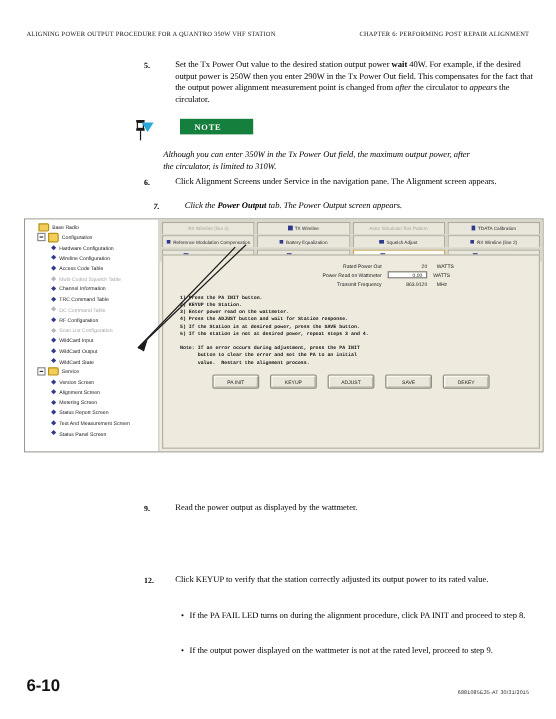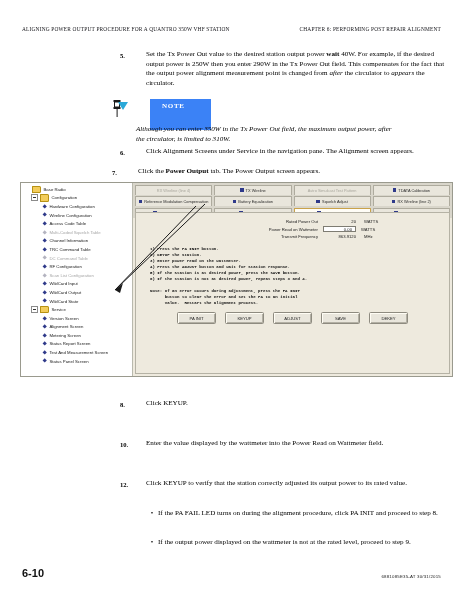--- a/index.html
+++ b/index.html
@@ -53,28 +53,28 @@
   .step .txt i { font-style: italic; }
 
   
   .note-wrap { position: absolute; left: 112px; top: 99px; width: 338px; }
   .note-head { display: flex; align-items: flex-start; height: 22px; }
   .pin {
     position: relative; width: 18px; height: 21px; flex: 0 0 18px;
   }
   .note-banner {
     margin-left: 20px;
-    background: #3b82f6;
+    background: #15803d;
     color: #ffffff;
     font-size: 7px;
     font-variant: small-caps;
     text-transform: uppercase;
     letter-spacing: .7px;
     font-weight: bold;
-    padding: 2px 26px 18px 12px;
+    padding: 2px 26px 0 12px;
     height: 11px;
     line-height: 11px;
     box-sizing: content-box;
     display: inline-block;
   }
   .note-body {
     margin-left: 24px;
     margin-top: 4px;
     font-size: 7.1px;
     line-height: 9.6px;
@@ -238,21 +238,21 @@
     pointer-events: none;
   }
 
   
   .footer {
     position: absolute; left: 22px; right: 22px; bottom: 20px;
     display: flex; justify-content: space-between; align-items: flex-end;
   }
   .folio {
     font-family: "Liberation Sans", sans-serif;
-    font-size: 11px; font-weight: bold; color: #111;
+    font-size: 14px; font-weight: bold; color: #111;
   }
   .docid {
     font-family: "Liberation Sans", sans-serif;
     font-size: 4.4px; color: #222; letter-spacing: .2px;
   }
   .bullet-item {
     position: absolute;
     display: flex;
     font-size: 7.1px;
     line-height: 9.6px;
@@ -290,21 +290,21 @@
       <div class="note-banner">Note</div>
     </div>
     <div class="note-body">Although you can enter 350W in the Tx Power Out field, the maximum output power, after the circulator, is limited to 310W.</div>
   </div>
 
   <div class="step" style="left:120px; top:147px; width:330px;">
     <div class="num">6.</div>
     <div class="txt">Click Alignment Screens under Service in the navigation pane. The Alignment screen appears.</div>
   </div>
 
-  <div class="step" style="left:112px; top:167px; width:330px;">
+  <div class="step" style="left:128px; top:167px; width:330px;font-style:italic;">
     <div class="num">7.</div>
     <div class="txt">Click the <b>Power Output</b> tab. The Power Output screen appears.</div>
   </div>
 
   <div class="figure">
     <div class="app-window">
 
       <div class="tree-pane" id="tree-pane">
           <div class="tnode lvl0">
             <span style="width: 7px; flex: 0 0 7px;"></span>
@@ -490,27 +490,23 @@
       </div>
     </div>
 
     <svg class="callout">
       <line x1="95" y1="108" x2="185" y2="22" stroke="#1a1a1a" stroke-width="1"></line>
       <line x1="95" y1="108" x2="176" y2="24" stroke="#1a1a1a" stroke-width="1"></line>
       <polygon points="95,108 103,101 100,111" fill="#1a1a1a"></polygon>
     </svg>
   </div>
 
-  <div class="step" style="left:120px; top:399px; width:330px;">
-    <div class="num">8.</div>
-    <div class="txt">Click KEYUP.</div>
-  </div>
-  <div class="step" style="left:120px; top:439px; width:330px;">
-    <div class="num">10.</div>
-    <div class="txt">Enter the value displayed by the wattmeter into the Power Read on Wattmeter field.</div>
+  <div class="step" style="left:120px; top:419px; width:330px;">
+    <div class="num">9.</div>
+    <div class="txt">Read the power output as displayed by the wattmeter.</div>
   </div>
   <div class="step" style="left:120px; top:479px; width:330px;justify-content:flex-end;">
     <div class="num">12.</div>
     <div class="txt">Click KEYUP to verify that the station correctly adjusted its output power to its rated value.</div>
   </div>
 
   <div class="bullet-item" style="left:146px; top:509px; width:300px;">
     <div class="bdot">•</div>
     <div class="txt">If the PA FAIL LED turns on during the alignment procedure, click PA INIT and proceed to step 8.</div>
   </div>

